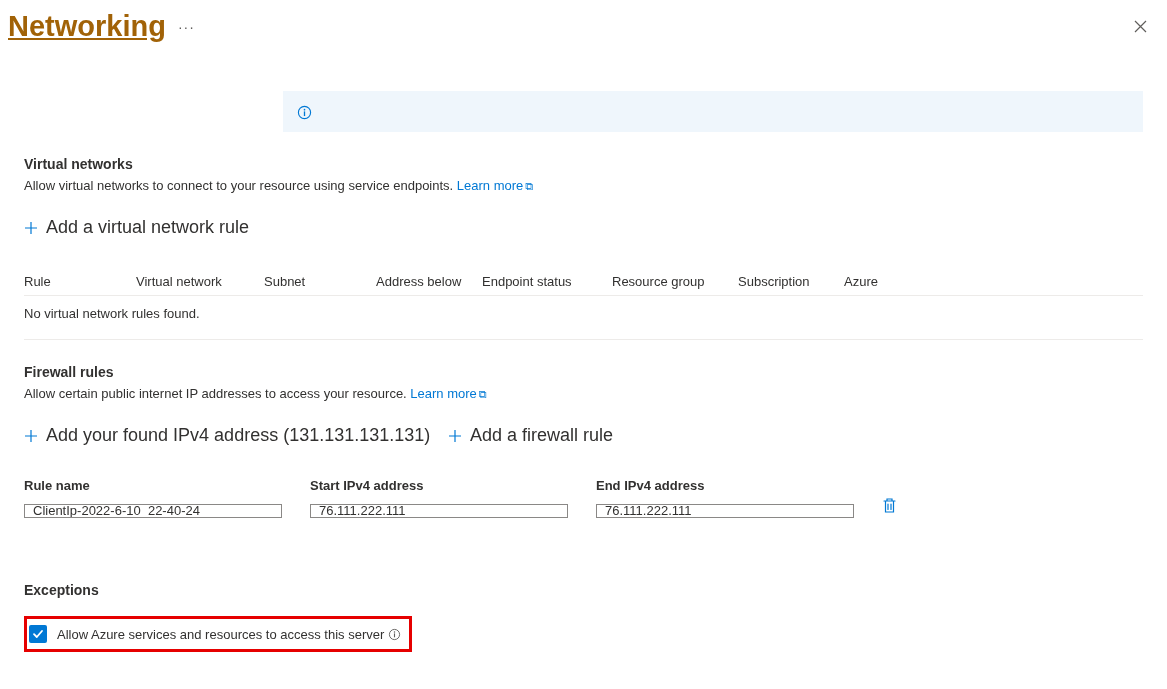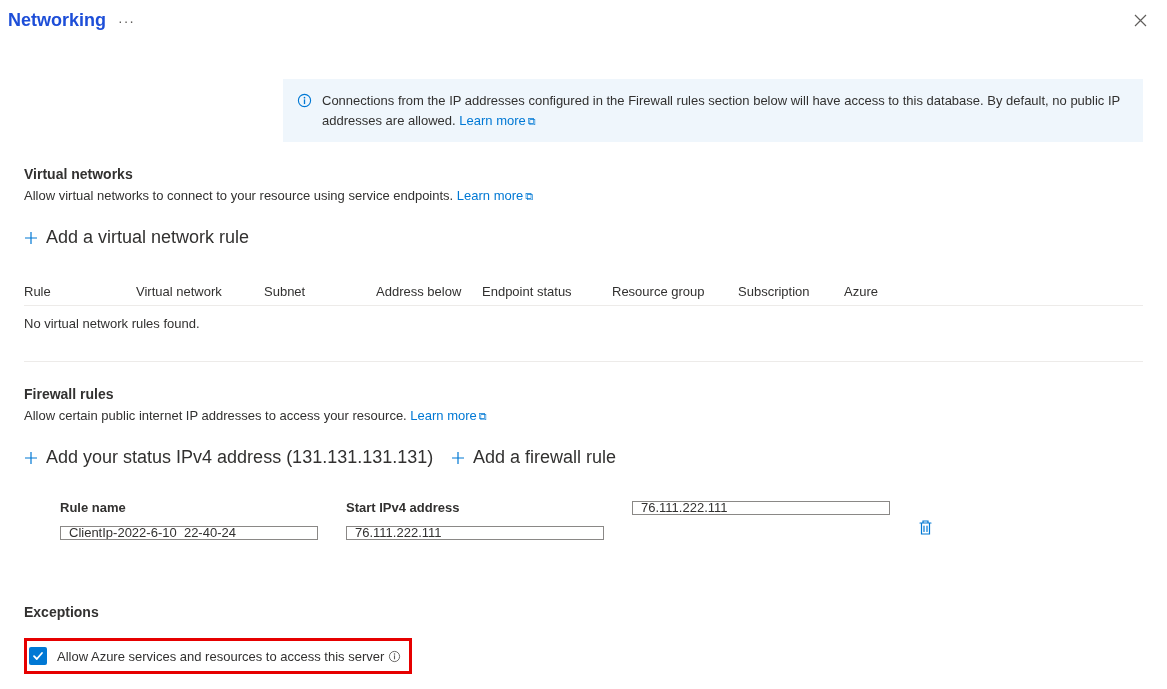--- a/index.html
+++ b/index.html
@@ -1,44 +1,44 @@
 <!DOCTYPE html>
 <html><head>
   <meta charset="utf-8">
   <style>
     * { box-sizing: border-box; margin: 0; padding: 0; }
     body { font-family: 'Segoe UI', -apple-system, sans-serif; font-size: 13px; color: #323130; background: #fff; width: 1167px; height: 689px; overflow: hidden; }
     .header { display: flex; align-items: center; padding: 10px 16px 8px 8px; }
-    .title { font-size: 18px; font-weight: 600; color: #1d4ed8; }
+    .title { font-size: 29px; font-weight: 600; color: #a16207; text-decoration: underline; }
     .dots { margin-left: 12px; color: #605e5c; font-size: 14px; cursor: pointer; letter-spacing: 1px;}
     .close { margin-left: auto; font-size: 15px; color: #605e5c; cursor: pointer; padding: 4px; }
     .content { padding: 0 24px 0 24px; }
     .info-banner { display: flex; align-items: flex-start; background: #eff6fc; padding: 12px 14px; margin: 40px 0 0 259px; font-size: 13px; line-height: 1.5; color: #323130;}
     .info-banner .info-icon { flex: none; margin-right: 10px; margin-top: 2px;}
     .info-banner .text { flex: 1; }
     .link { color: #0078d4; text-decoration: none; cursor: pointer; }
     .link .ext { font-size: 11px; margin-left: 2px; vertical-align: 0;}
     .section { margin-top: 24px; }
     .section h3 { font-size: 14px; font-weight: 600; margin-bottom: 6px; }
     .section .desc { font-size: 13px; color: #323130; margin-bottom: 2px;}
     .actions { margin-top: 20px; }
     .action-btn { display: inline-flex; align-items: center; color: #323130; font-size: 18px; cursor: pointer; padding: 4px 0; margin-right: 14px;}
     .action-btn .plus { color: #0078d4; margin-right: 8px; font-size: 15px; font-weight: 300; display:flex; align-items:center;}
-    .table { margin-top: 26px; border-bottom: 1px solid #edebe9; padding-bottom: 20px;}
+    .table { margin-top: 26px; border-bottom: 1px solid #edebe9; padding-bottom: 8px;}
     .table-header { display: flex; padding: 6px 0; font-size: 13px; color: #323130;}
     .col-rule       { width: 112px; }
     .col-vnet       { width: 128px; }
     .col-subnet     { width: 112px; }
     .col-addr       { width: 106px; }
     .col-endpoint   { width: 130px; }
     .col-rg         { width: 126px; }
     .col-sub        { width: 106px; }
     .col-state      { width: 80px; }
     .table-body { border-top: 1px solid #edebe9; padding: 10px 0; color: #323130; font-size: 13px;}
-    .fw-cols { display: flex; gap: 28px; margin-top: 28px; margin-left: 36px; }
+    .fw-cols { display: flex; gap: 28px; margin-top: 28px; }
     .fw-col { width: 258px; }
     .fw-col label { display: block; font-size: 13px; font-weight: 600; margin-bottom: 10px; }
     .fw-col input { width: 100%; height: 14px; padding: 2px 8px; border: 1px solid #8a8886; font-size: 13px; font-family: inherit; color: #323130;}
     .delete-btn { display: flex; align-items: flex-end; padding-bottom: 4px; cursor: pointer; }
     .exceptions { margin-top: 64px; }
     .checkbox-row { display: inline-flex; align-items: center; margin-top: 12px; padding: 6px 8px 6px 2px; border: 3px solid #e60000; }
     .cb { width: 18px; height: 18px; background: #0078d4; border-radius: 2px; display: flex; align-items: center; justify-content: center; margin-right: 10px; cursor: pointer; flex: none;}
     .cb svg { display: block; }
     .checkbox-row .info-mini { margin-left: 4px; cursor: pointer; display:flex; align-items:center;}
     svg { display: block; }
@@ -58,24 +58,20 @@
 
 <div class="content">
 
   <div class="info-banner">
     <span class="info-icon">
       <svg width="15" height="15" viewBox="0 0 16 16">
           <circle cx="8" cy="8" r="6.5" fill="none" stroke="#0078d4" stroke-width="1.2"></circle>
           <circle cx="8" cy="5" r="0.9" fill="#0078d4"></circle>
           <rect x="7.3" y="6.8" width="1.4" height="5" fill="#0078d4"></rect>
         </svg>
-    </span>
-    <span class="text">
-      <span>Connections from the IP addresses configured in the Firewall rules section below will have access to this database. By default, no public IP addresses are allowed.  </span>
-      <a class="link"><span>Learn more</span><span class="ext">⧉</span></a>
     </span>
   </div>
 
   <div class="section">
     <h3>Virtual networks</h3>
     <div class="desc">
       <span>Allow virtual networks to connect to your resource using service endpoints. </span><a class="link"><span>Learn more</span><span class="ext">⧉</span></a>
     </div>
     <div class="actions">
       <span class="action-btn">
@@ -107,21 +103,21 @@
     <div class="desc">
       <span>Allow certain public internet IP addresses to access your resource. </span><a class="link"><span>Learn more</span><span class="ext">⧉</span></a>
     </div>
     <div class="actions">
       <span class="action-btn">
         <span class="plus">
             <svg width="14" height="14" viewBox="0 0 14 14">
               <path d="M7 1 V13 M1 7 H13" stroke="#0078d4" stroke-width="1.2"></path>
             </svg>
           </span>
-        <span>Add your status IPv4 address (131.131.131.131)</span>
+        <span>Add your found IPv4 address (131.131.131.131)</span>
       </span>
       <span class="action-btn">
         <span class="plus">
             <svg width="14" height="14" viewBox="0 0 14 14">
               <path d="M7 1 V13 M1 7 H13" stroke="#0078d4" stroke-width="1.2"></path>
             </svg>
           </span>
         <span>Add a firewall rule</span>
       </span>
     </div>
@@ -129,20 +125,21 @@
     <div class="fw-cols">
       <div class="fw-col">
         <label>Rule name</label>
         <input type="text" value="ClientIp-2022-6-10_22-40-24" style="">
       </div>
       <div class="fw-col">
         <label>Start IPv4 address</label>
         <input type="text" value="76.111.222.111" style="">
       </div>
       <div class="fw-col">
+        <label>End IPv4 address</label>
         <input type="text" value="76.111.222.111" style="">
       </div>
       <div class="delete-btn">
         <svg width="15" height="17" viewBox="0 0 15 17">
             <path d="M2 4 H13 M5 4 V2 H10 V4 M3.5 4 V15 H11.5 V4 M6 7 V12.5 M9 7 V12.5" stroke="#0078d4" stroke-width="1.2" fill="none" stroke-linecap="round"></path>
           </svg>
       </div>
     </div>
   </div>
 

